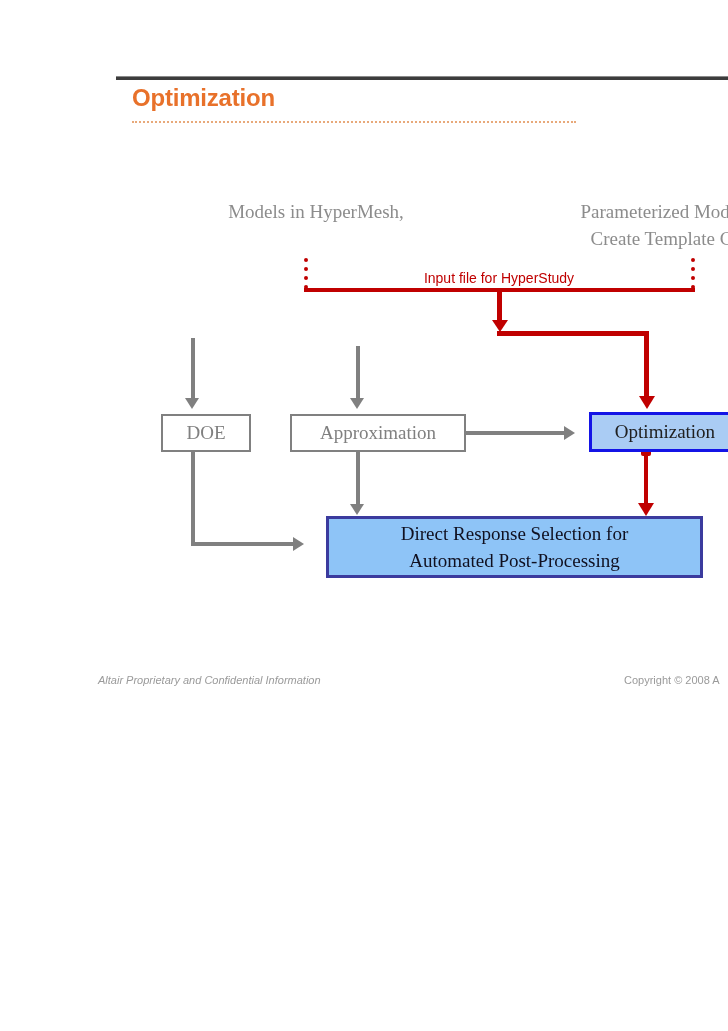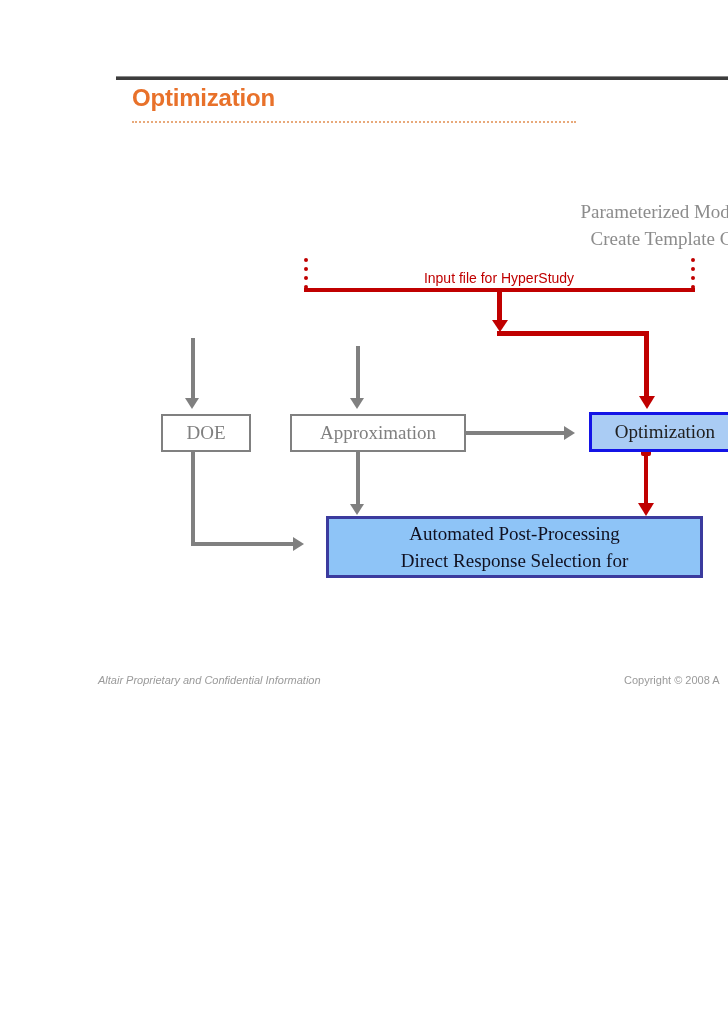--- a/index.html
+++ b/index.html
@@ -274,20 +274,21 @@
 </head>
 <body>
 
 <div id="slide">
 
   <div class="title-rule"></div>
   <div class="slide-title">Optimization</div>
   <div class="title-dotline"></div>
 
   <div class="cap" id="cap-left">
+    <div>Models in HyperMesh,</div>
   </div>
   <div class="cap" id="cap-right">
     <div>Parameterized Model</div>
     <div>Create Template G</div>
   </div>
 
   <div class="red-dot-stub" id="red-stub-l"></div>
   <div class="red-dot-stub" id="red-stub-r"></div>
   <div class="red-hline"></div>
   <div class="red-label">Input file for HyperStudy</div>
@@ -326,20 +327,20 @@
 
   <div class="box box-gray" id="box-approx">
     <span>Approximation</span>
   </div>
 
   <div class="box" id="box-opt">
     <span>Optimization</span>
   </div>
 
   <div class="box" id="box-direct">
+    <span>Direct Response Selection for</span>
     <span>Automated Post-Processing</span>
-    <span>Direct Response Selection for</span>
   </div>
 
   <div class="footer-left">Altair Proprietary and Confidential Information</div>
   <div class="footer-right">Copyright © 2008 A</div>
 
 </div>
 
 </body></html>

